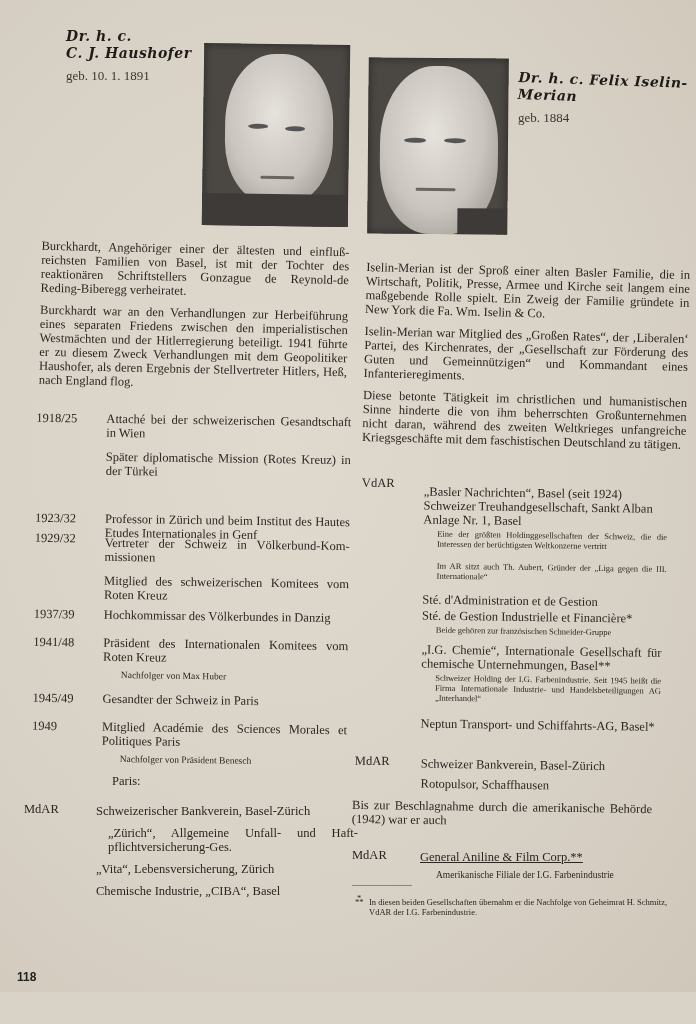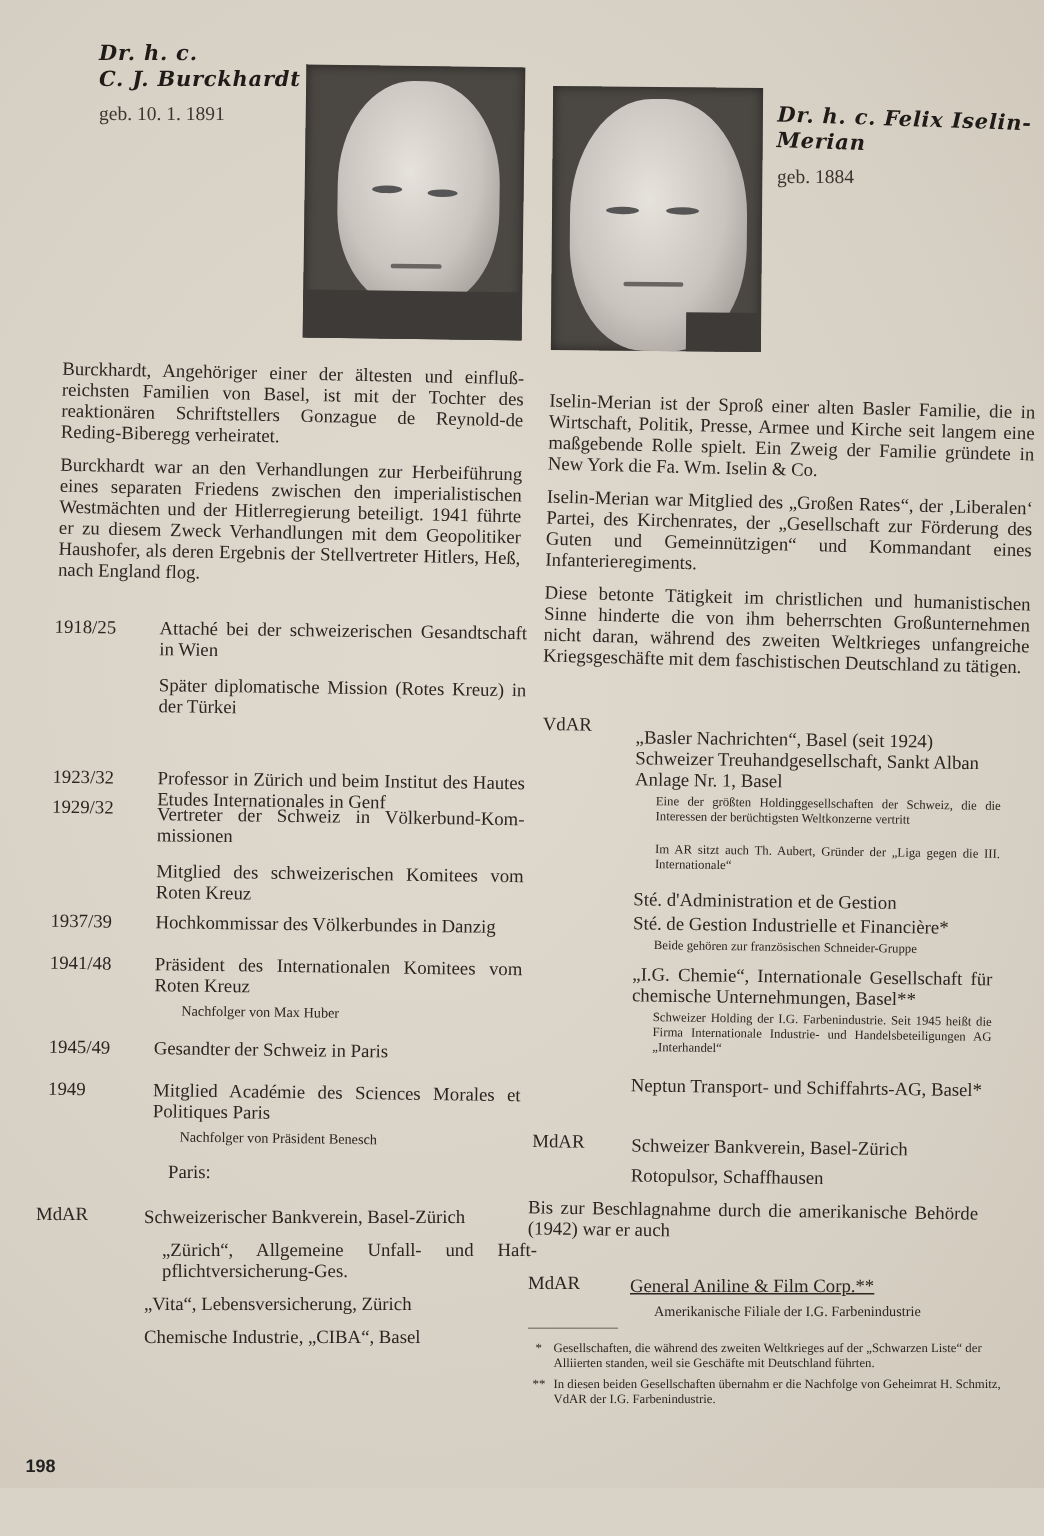--- a/index.html
+++ b/index.html
@@ -44,21 +44,21 @@
   .tiny { font-size:8.5px; line-height:10px; }
   .rule { position:absolute; height:1px; background:#8c857b; }
   .pageno { font-family:"Liberation Sans", sans-serif; font-weight:bold; font-size:12px; color:#222; }
 </style>
 </head>
 <body>
 
 <div class="page">
 
   <div class="abs name" style="left:66px;top:28px;">Dr. h. c.</div>
-  <div class="abs name" style="left:66px;top:45px;">C. J. Burckhardt</div>
+  <div class="abs name" style="left:66px;top:45px;">C. J. Haushofer</div>
   <div class="abs born" style="left:66px;top:68px;">geb. 10. 1. 1891</div>
 
   <div class="photo" style="left:203px;top:44px;width:146px;height:182px;transform:rotate(0.8deg);">
     <div class="face" style="left:22px;top:10px;width:108px;height:150px;"></div>
     <div class="eye" style="left:45px;top:80px;width:20px;"></div>
     <div class="eye" style="left:82px;top:82px;width:20px;"></div>
     <div class="mouth" style="left:58px;top:132px;width:34px;"></div>
     <div class="coat" style="left:0;top:150px;width:146px;height:40px;"></div>
   </div>
 
@@ -120,21 +120,21 @@
 
   <div class="abs" style="left:112px;top:774px;font-size:12.5px;">Paris:</div>
   <div class="abs" style="left:24px;top:802px;width:320px;font-size:12.5px;line-height:14px;">
     <span class="abs" style="left:0;top:0;">MdAR</span>
     <div class="abs" style="left:72px;top:2px;width:250px;text-align:justify;">Schweizerischer Bankverein, Basel-Zürich</div>
     <div class="abs" style="left:84px;top:24px;width:250px;text-align:justify;">„Zürich“, Allgemeine Unfall- und Haft­pflichtversicherung-Ges.</div>
     <div class="abs" style="left:72px;top:60px;width:250px;">„Vita“, Lebensversicherung, Zürich</div>
     <div class="abs" style="left:72px;top:82px;width:250px;">Chemische Industrie, „CIBA“, Basel</div>
   </div>
 
-  <div class="abs pageno" style="left:17px;top:970px;">198</div>
+  <div class="abs pageno" style="left:17px;top:970px;">118</div>
 
   <div class="abs para" style="left:364px;top:264px;width:324px;transform:rotate(1.4deg);">
     <p>Iselin-Merian ist der Sproß einer alten Basler Familie, die in Wirtschaft, Politik, Presse, Armee und Kirche seit langem eine maßgebende Rolle spielt. Ein Zweig der Familie gründete in New York die Fa. Wm. Iselin &amp; Co.</p>
     <p>Iselin-Merian war Mitglied des „Großen Rates“, der ‚Liberalen‘ Partei, des Kirchenrates, der „Gesellschaft zur Förderung des Guten und Gemeinnützigen“ und Kommandant eines Infanterieregiments.</p>
     <p>Diese betonte Tätigkeit im christlichen und humani­stischen Sinne hinderte die von ihm beherrschten Groß­unternehmen nicht daran, während des zweiten Welt­krieges unfangreiche Kriegsgeschäfte mit dem faschisti­schen Deutschland zu tätigen.</p>
   </div>
 
   <div class="abs" style="left:362px;top:478px;width:330px;font-size:12.5px;line-height:14px;transform:rotate(0.8deg);">
     <span class="abs" style="left:0;top:0;">VdAR</span>
     <div class="abs" style="left:62px;top:8px;width:250px;">„Basler Nachrichten“, Basel (seit 1924)</div>
@@ -160,21 +160,20 @@
     <span class="abs" style="left:0;top:0;">MdAR</span>
     <div class="abs" style="left:68px;top:2px;width:250px;text-decoration:underline;">General Aniline &amp; Film Corp.**</div>
     <div class="abs small" style="left:84px;top:22px;width:240px;">Amerikanische Filiale der I.G. Farbenindustrie</div>
   </div>
 
   <div class="rule" style="left:352px;top:885px;width:60px;"></div>
 
   <div class="abs tiny" style="left:355px;top:893px;width:330px;">
     <div style="position:relative;padding-left:14px;margin-bottom:4px;">
       <span style="position:absolute;left:2px;top:0;">*</span>
-      <span>Gesellschaften, die während des zweiten Weltkrieges auf der „Schwar­zen Liste“ der Alliierten standen, weil sie Geschäfte mit Deutsch­land führten.</span>
     </div>
     <div style="position:relative;padding-left:14px;">
       <span style="position:absolute;left:0;top:0;">**</span>
       <span>In diesen beiden Gesellschaften übernahm er die Nachfolge von Geheimrat H. Schmitz, VdAR der I.G. Farbenindustrie.</span>
     </div>
   </div>
 
 </div>
 
 </body></html>

